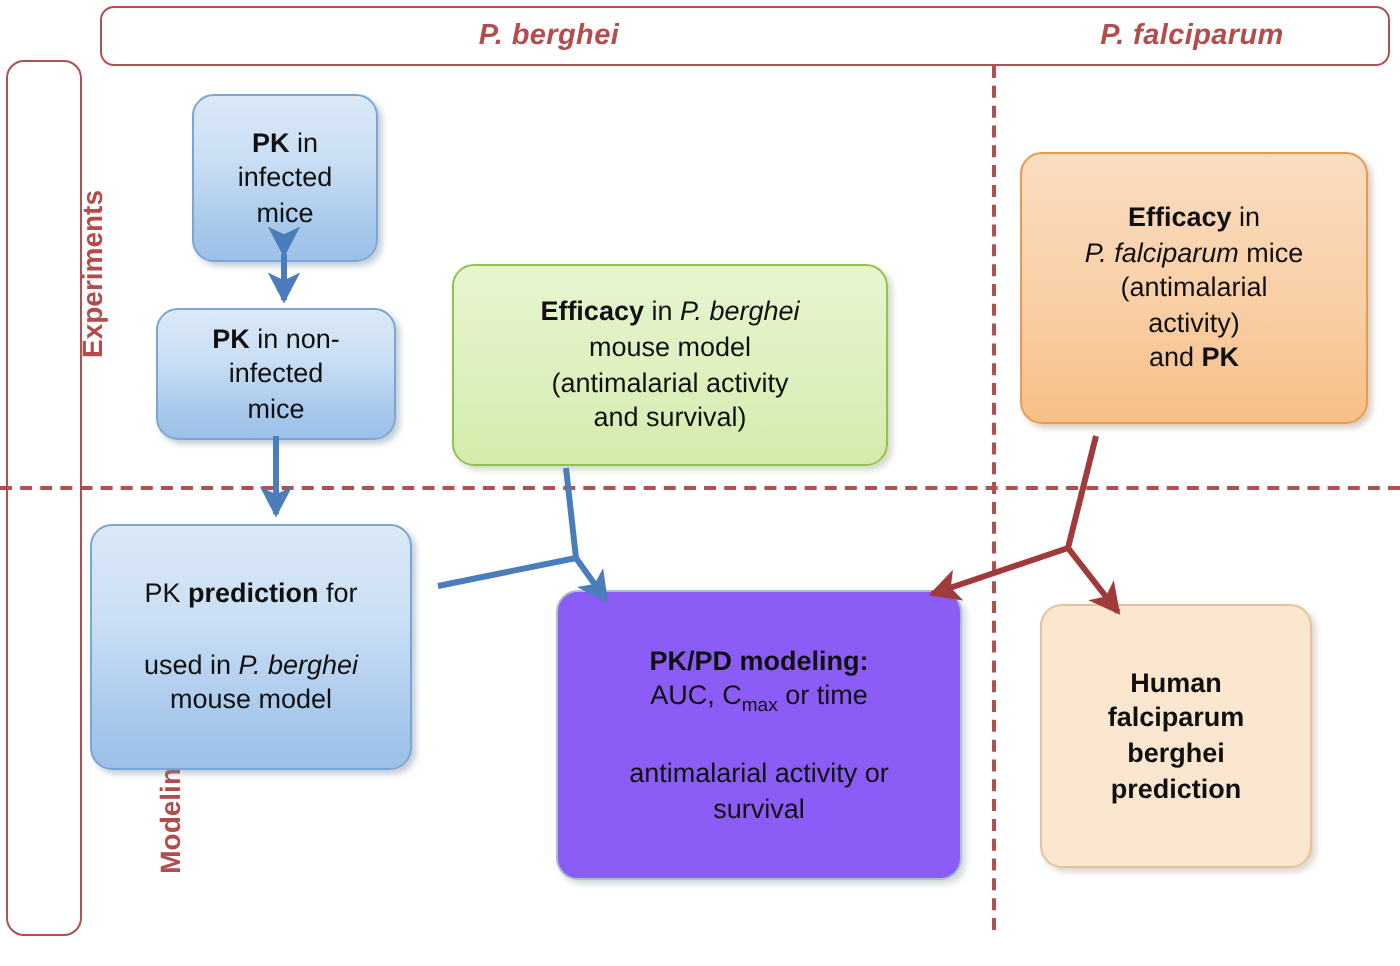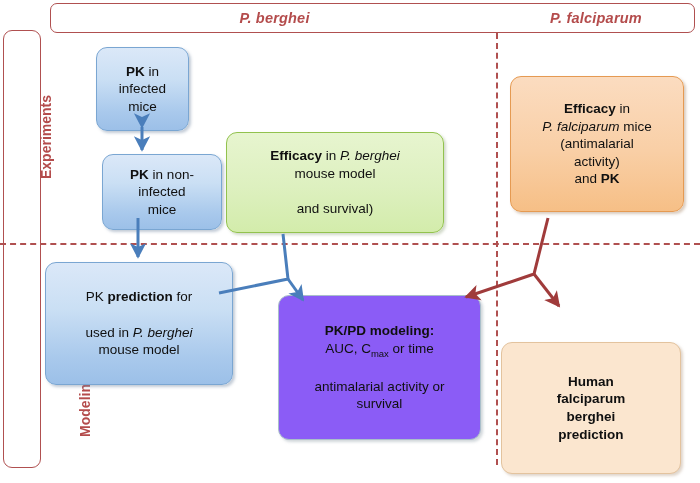--- a/index.html
+++ b/index.html
@@ -133,26 +133,26 @@
     justify-content: center;
   }
   .peach {
     background: #fbe6cf;
     border: 1.1px solid #e3c39e;
     box-shadow: 2px 2px 3px rgba(175,150,125,0.40);
   }
 
   
   #node-pk-infected      { left: 96px;  top: 47px;  width: 93px;  height: 84px; }
-  #node-pk-noninfected   { left: 78px;  top: 154px; width: 120px; height: 76px; margin-left: 24px; }
+  #node-pk-noninfected   { left: 78px;  top: 154px; width: 120px; height: 66px; }
   #node-efficacy-berghei { left: 226px; top: 132px; width: 218px; height: 101px; }
   #node-efficacy-falcip  { left: 510px; top: 76px;  width: 174px; height: 136px; }
-  #node-pk-prediction    { left: 45px;  top: 262px; width: 188px; height: 123px; }
+  #node-pk-prediction    { left: 45px;  top: 262px; width: 161px; height: 123px; }
   #node-pkpd-modeling    { left: 278px; top: 295px; width: 203px; height: 145px; }
-  #node-human-exposure   { left: 501px; top: 302px; width: 180px; height: 132px; margin-top: 40px; }
+  #node-human-exposure   { left: 520px; top: 302px; width: 136px; height: 132px; }
 
   .i  { font-style: italic; }
   .b  { font-weight: bold; }
   .sub { font-size: 9.5px; vertical-align: sub; }
 
   
   #arrows {
     position: absolute;
     left: 0; top: 0;
     width: 700px; height: 483px;
@@ -194,21 +194,21 @@
       <span class="b">PK</span><span> in non-</span><br>
       <span>infected</span><br>
       <span>mice</span>
     </span>
   </div>
 
   <div class="node green" id="node-efficacy-berghei">
     <span class="t">
       <span class="b">Efficacy</span><span> in </span><span class="i">P. berghei</span><br>
       <span>mouse model</span><br>
-      <br>
+      <span>(antimalarial activity</span><br>
       <span>and survival)</span>
     </span>
   </div>
 
   <div class="node orange" id="node-efficacy-falcip">
     <span class="t">
       <span class="b">Efficacy</span><span> in</span><br>
       <span class="i">P. falciparum</span><span> mice</span><br>
       <span>(antimalarial</span><br>
       <span>activity)</span><br>

